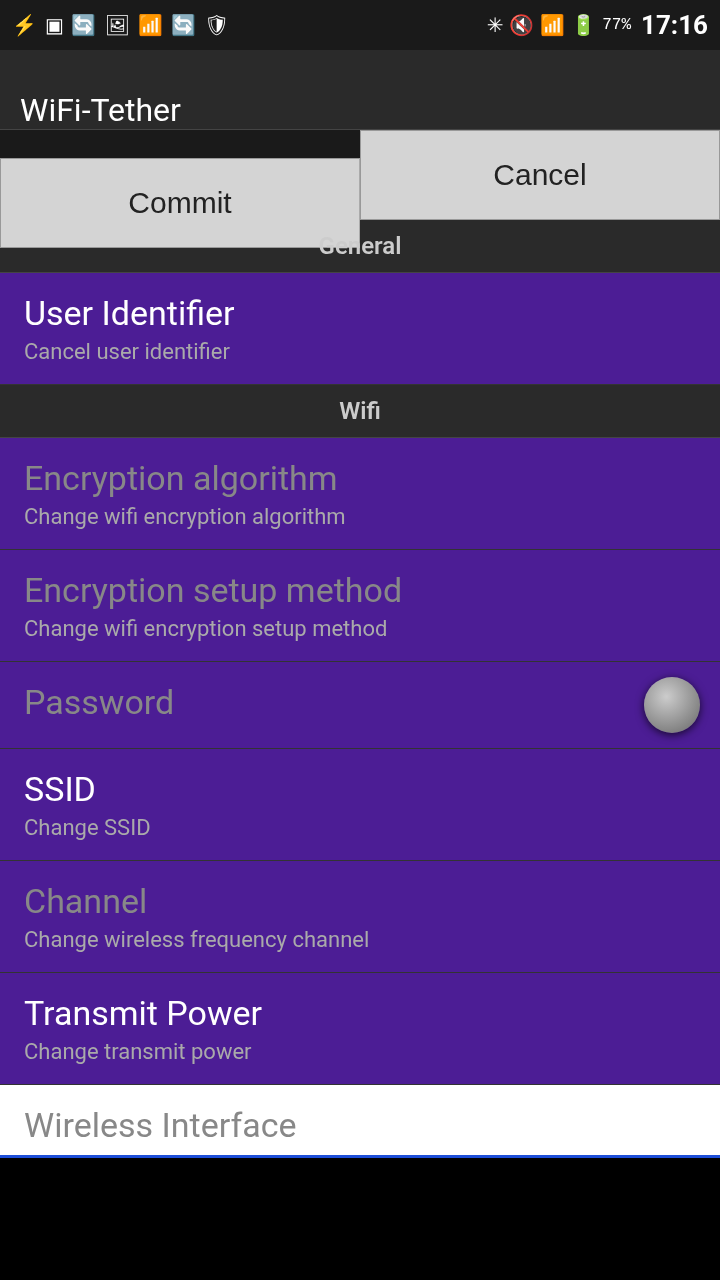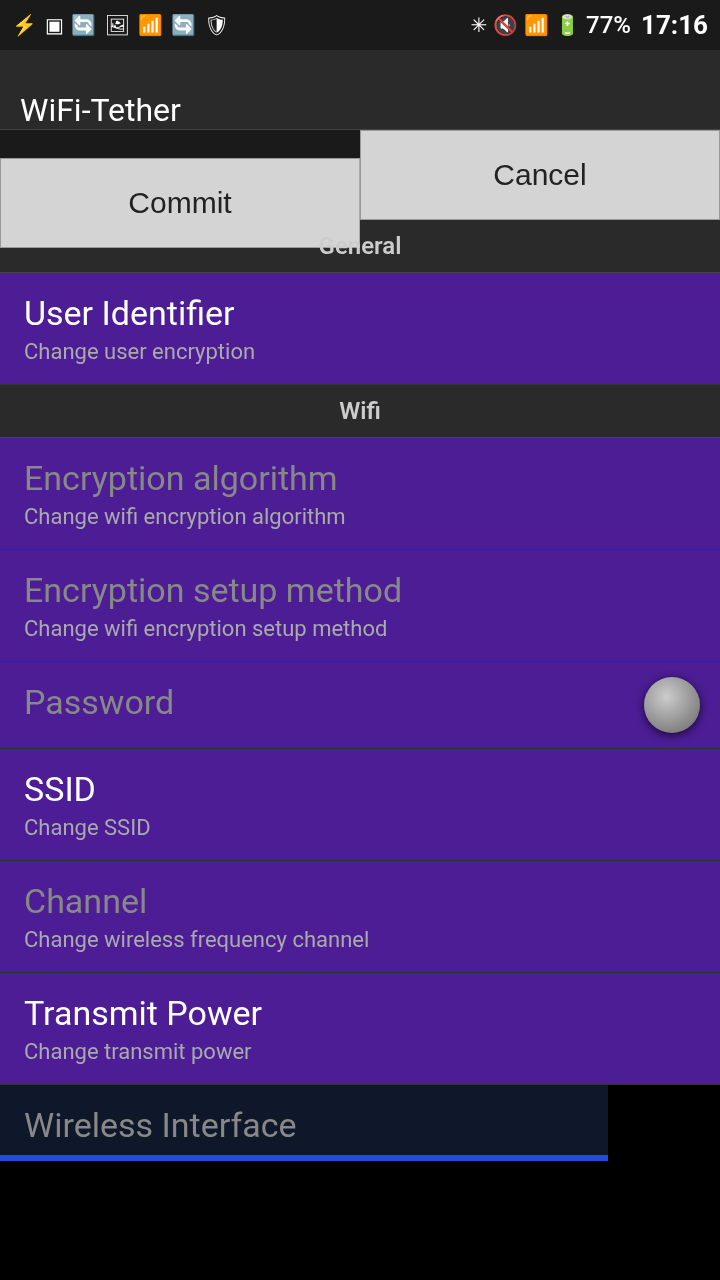--- a/index.html
+++ b/index.html
@@ -126,24 +126,24 @@
       transform: translateY(-50%);
       width: 56px;
       height: 56px;
       border-radius: 50%;
       background: radial-gradient(circle at 40% 35%, #ccc, #666);
       box-shadow: 0 2px 8px rgba(0,0,0,0.7);
     }
 
     
     .pref-item-partial {
-      width: 608px;
+      width: 720px;
       padding: 20px 20px 10px 24px;
-      background: #0f172a;
-      border-bottom: 6px solid #1d4ed8;
+      background: #ffffff;
+      border-bottom: 3px solid #1d4ed8;
     }
     .pref-item-title-partial {
       font-size: 34px;
       color: #888;
       font-weight: 400;
     }
   </style>
 </head>
 <body>
 
@@ -155,39 +155,39 @@
     <span class="status-icon">🖼</span>
     <span class="status-icon">📶</span>
     <span class="status-icon">🔄</span>
     <span class="status-icon">🛡</span>
   </div>
   <div class="status-bar-right">
     <span class="status-icon">✳</span>
     <span class="status-icon">🔇</span>
     <span class="status-icon">📶</span>
     <span class="status-icon">🔋</span>
-    <span style="font-size:24px;">77%</span>
+    <span style="font-size:16px;font-family:Liberation Mono, monospace;">77%</span>
     <span style="font-size:26px; font-weight:bold; margin-left:4px;">17:16</span>
   </div>
 </div>
 
 <div class="app-bar">
   <span class="app-bar-title">WiFi-Tether</span>
 </div>
 
 <div class="action-buttons">
   <button class="action-btn">Commit</button>
   <button class="action-btn">Cancel</button>
 </div>
 
 <div class="section-header">General</div>
 
 <div class="pref-item">
   <div class="pref-item-title bright">User Identifier</div>
-  <div class="pref-item-summary">Change user encryption</div>
+  <div class="pref-item-summary">Cancel user identifier</div>
 </div>
 
 <div class="section-header">Wifi</div>
 
 <div class="pref-item">
   <div class="pref-item-title dim">Encryption algorithm</div>
   <div class="pref-item-summary">Change wifi encryption algorithm</div>
 </div>
 
 <div class="pref-item">

